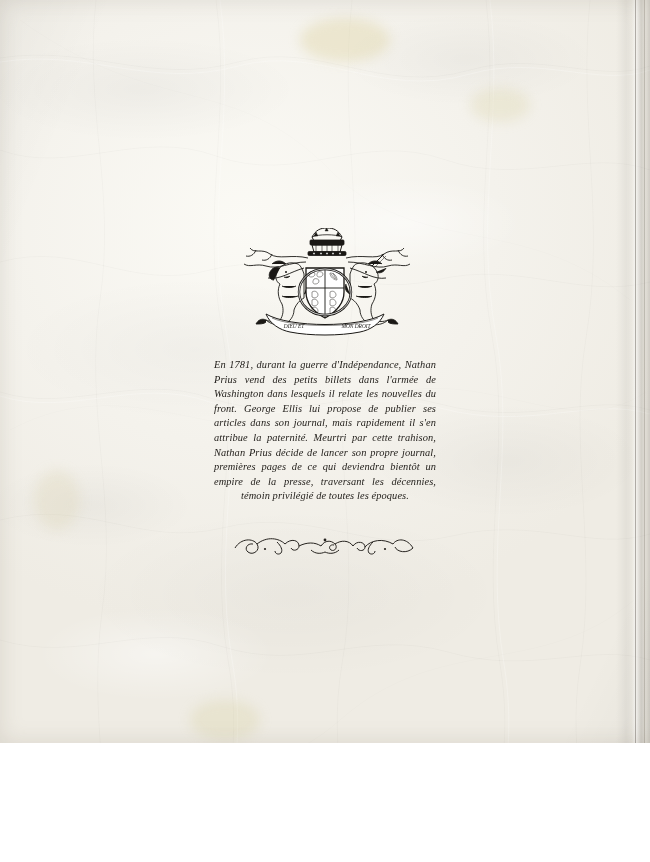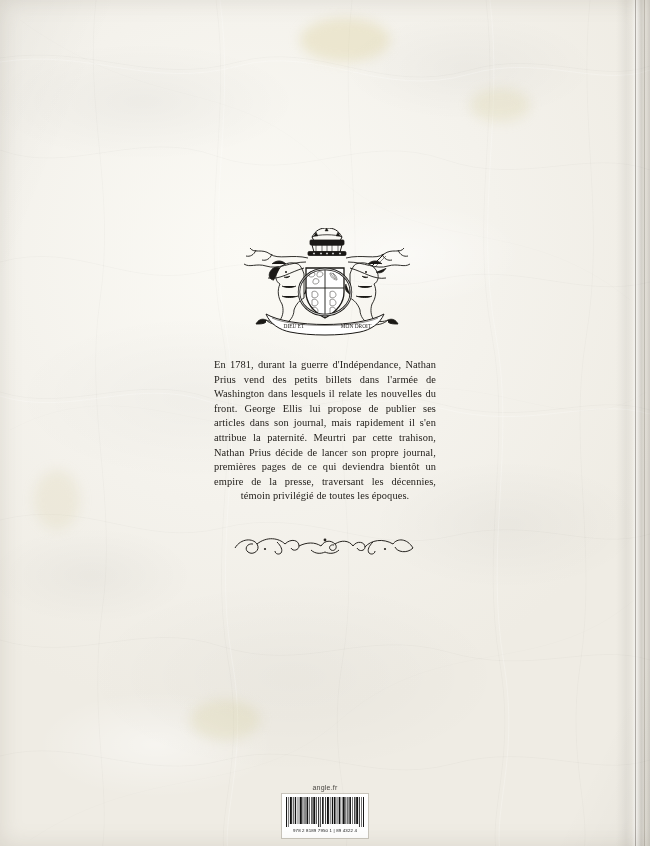--- a/index.html
+++ b/index.html
@@ -11,25 +11,26 @@
     width: 650px;
     height: 862px;
     overflow: hidden;
     font-family: "Liberation Serif", serif;
   }
 
   
   .page {
     position: relative;
     width: 650px;
-    height: 846px;
+    height: 743px;
     background:
       radial-gradient(ellipse 70% 55% at 38% 30%, #fbfaf5 0%, #f4f2ec 55%, #efece4 100%),
       linear-gradient(180deg, #f7f5ef 0%, #f2efe8 40%, #eeebe3 100%);
     overflow: hidden;
+    font-style: italic;
   }
 
   
   .crease-layer {
     position: absolute;
     inset: 0;
     pointer-events: none;
     background:
       linear-gradient(112deg, rgba(0,0,0,0.035) 0%, rgba(0,0,0,0) 12%),
       linear-gradient(-64deg, rgba(0,0,0,0.03) 0%, rgba(0,0,0,0) 9%),

